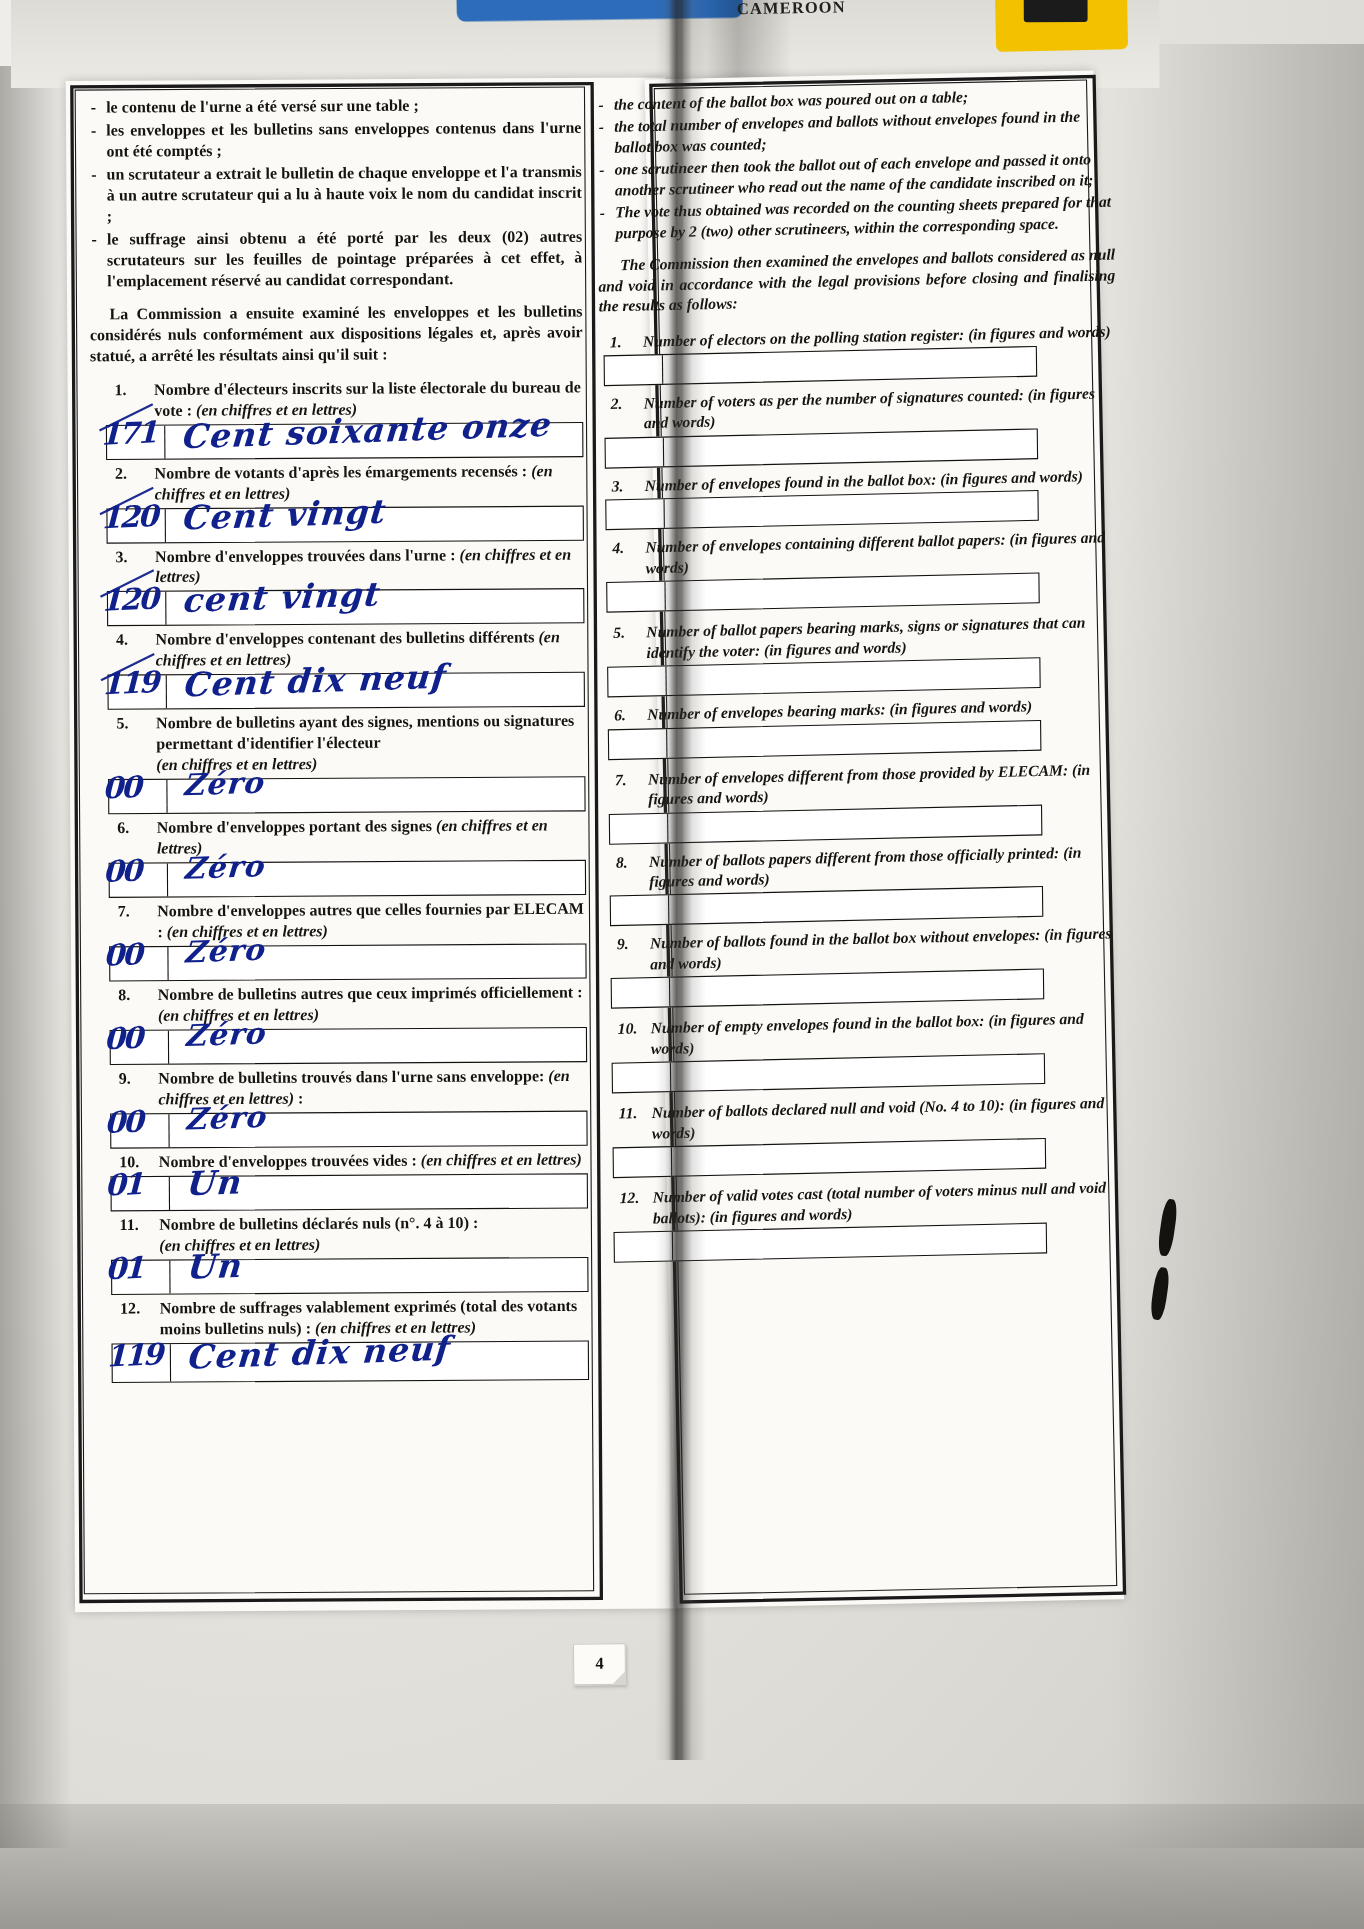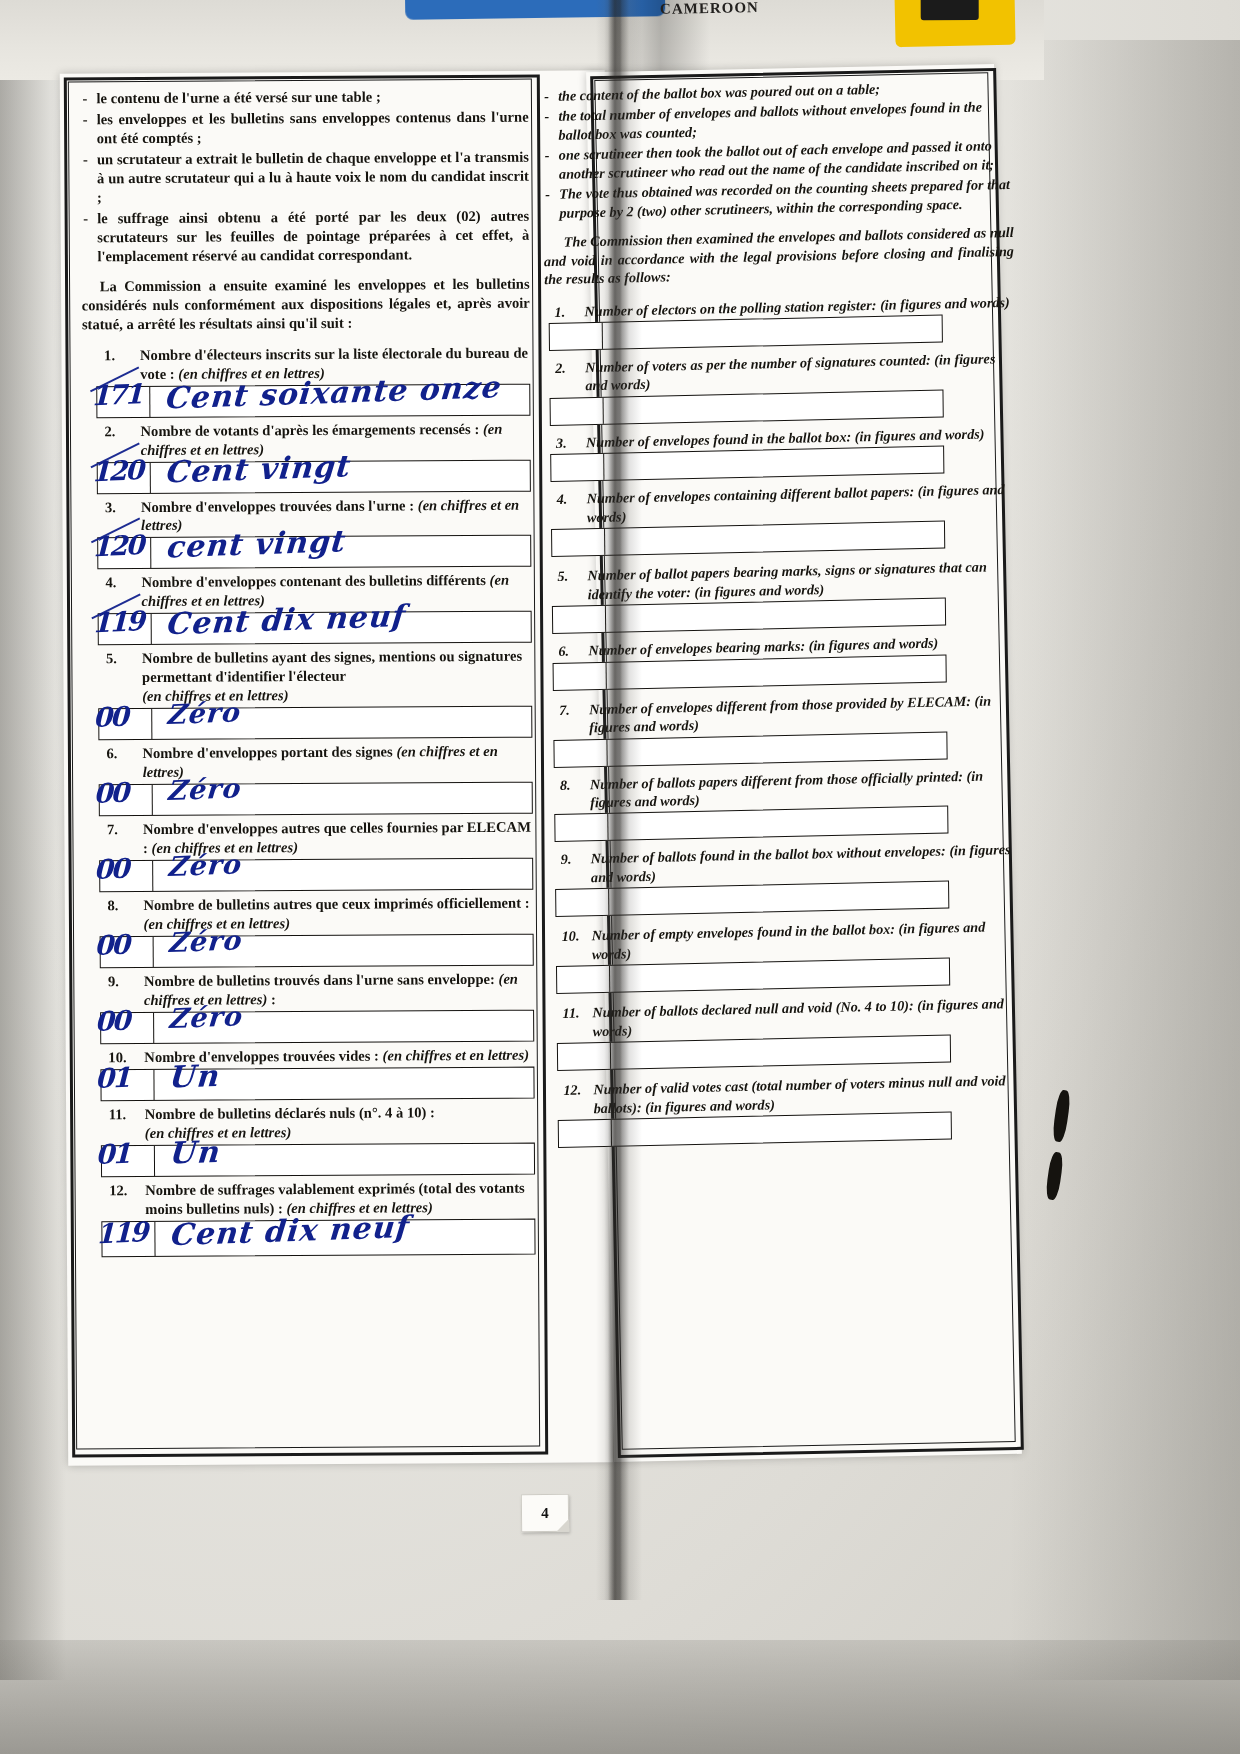--- a/index.html
+++ b/index.html
@@ -11,21 +11,21 @@
     position:relative;
   }
 
   
   .scan{
     position:absolute;inset:0;
     background:
       radial-gradient(ellipse at 20% 10%, #f3f2ee 0%, #e9e8e3 40%, #dedcd6 70%, #cfcdc6 100%);
   }
   .top-strip{
-    position:absolute;left:0;top:0;width:1044px;height:80px;
+    position:absolute;left:10px;top:0;width:1044px;height:80px;
     background:linear-gradient(180deg,#dddbd5 0%,#e7e5df 60%,#eceae4 100%);
     overflow:hidden;
   }
   .blue-blob{
     position:absolute;left:405px;top:-28px;width:260px;height:46px;
     background:#1d63b8;border-radius:0 0 8px 8px;filter:blur(0.4px);
     transform:rotate(-0.8deg);opacity:.92;
   }
   .yellow-blob{
     position:absolute;left:895px;top:-10px;width:120px;height:56px;

